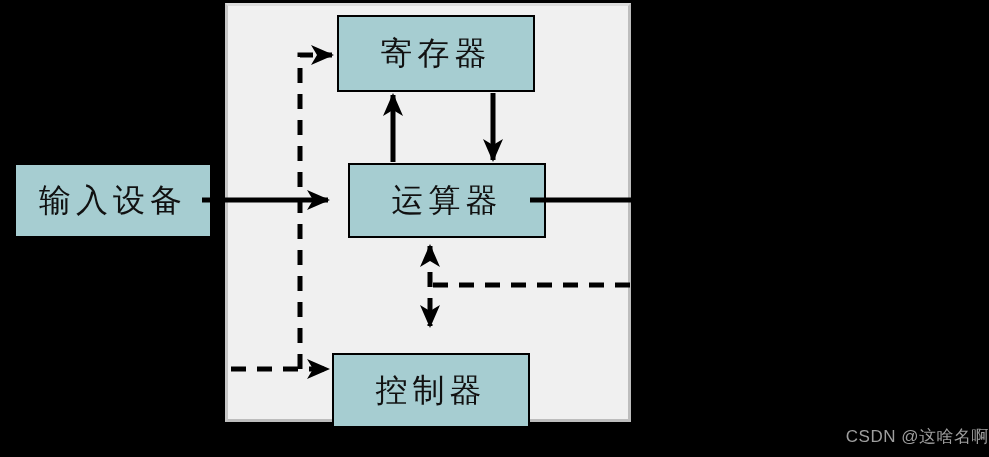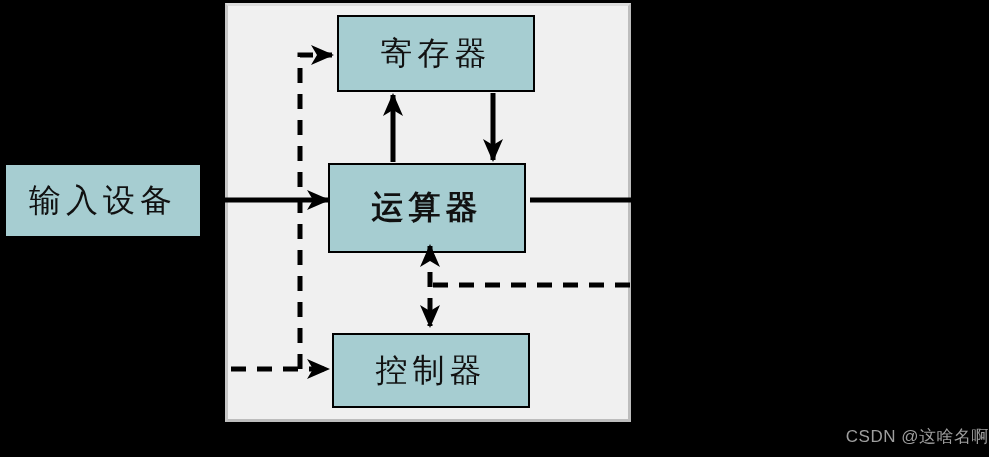--- a/index.html
+++ b/index.html
@@ -32,23 +32,23 @@
     border: 2px solid var(--box-border, #000000);
     display: flex;
     align-items: center;
     justify-content: center;
     font-size: 32px;
     letter-spacing: 5px;
     color: #111;
     white-space: nowrap;
   }
   .node-register   { left: 337px; top: 15px;  width: 198px; height: 77px; }
-  .node-alu        { left: 328px; top: 163px; width: 198px; height: 90px; font-weight: bold; }
-  .node-controller { left: 332px; top: 333px; width: 198px; height: 75px; }
-  .node-input      { left: 4px;   top: 163px; width: 198px; height: 75px; }
+  .node-alu        { left: 348px; top: 163px; width: 198px; height: 75px; }
+  .node-controller { left: 332px; top: 353px; width: 198px; height: 75px; }
+  .node-input      { left: 14px;   top: 163px; width: 198px; height: 75px; }
   .node-output     { left: 682px; top: 163px; width: 197px; height: 75px; }
   .wires {
     position: absolute;
     left: 0; top: 0;
     width: 989px;
     height: 457px;
     pointer-events: none;
   }
   .wire {
     stroke: var(--line, #000000);

